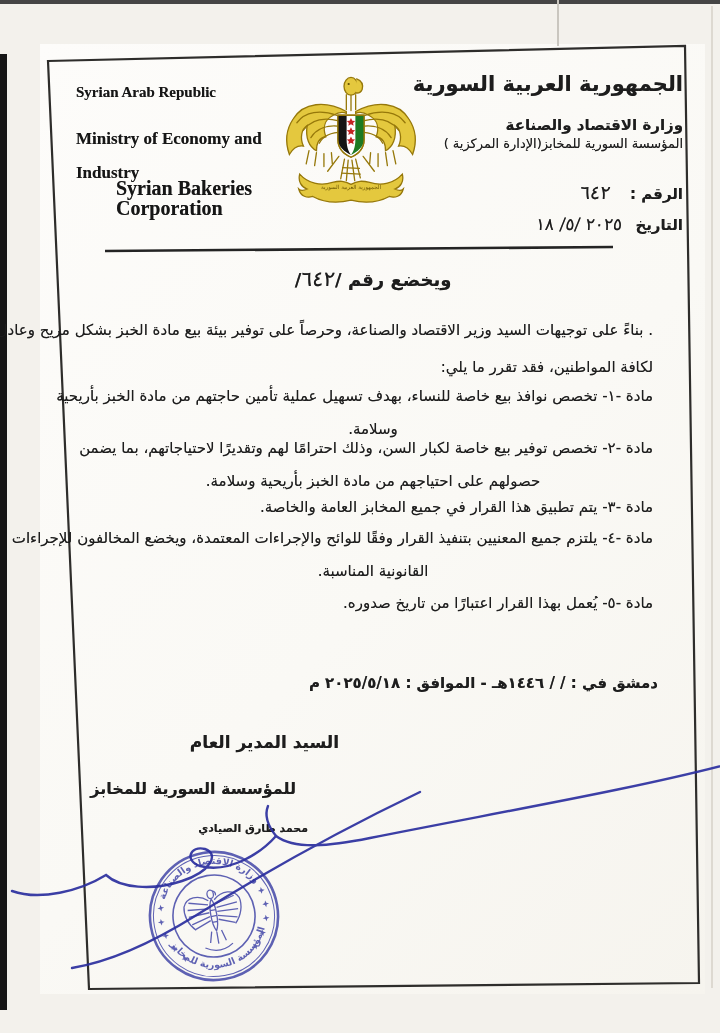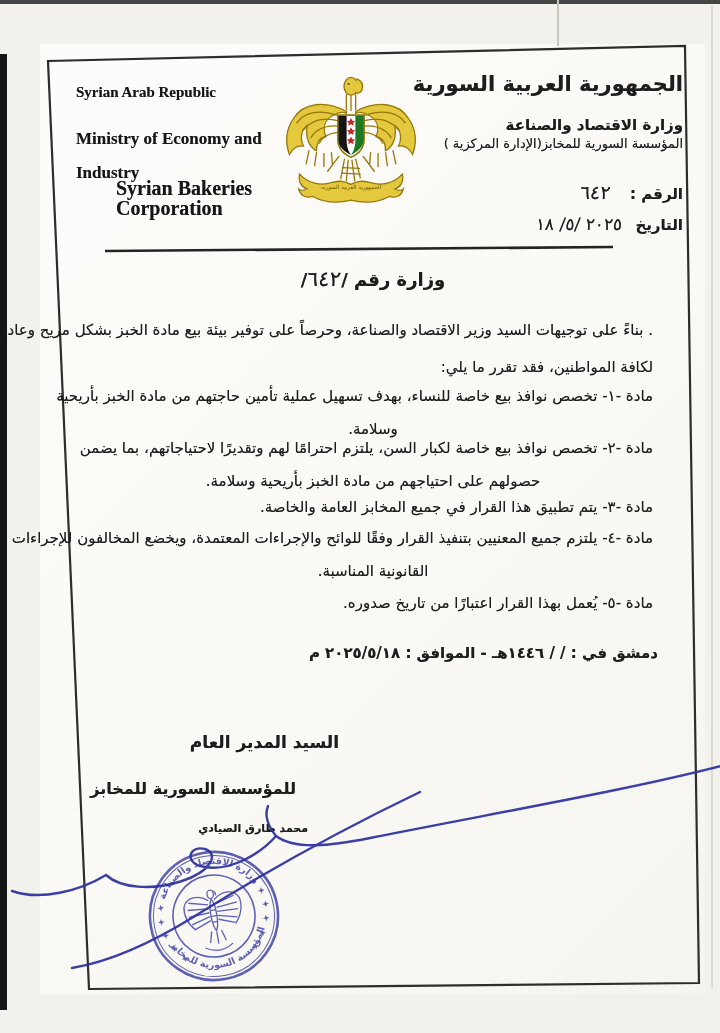--- a/index.html
+++ b/index.html
@@ -93,50 +93,50 @@
 <div class="abs ar line-txt" style="right:37px;top:181px;font-size:15px;font-weight:bold;">
   <span>الرقم :</span>
   <span class="hand" style="margin-right:14px;">٦٤٢</span>
 </div>
 <div class="abs ar line-txt" style="right:37px;top:214px;font-size:15px;font-weight:bold;">
   <span>التاريخ</span>
   <span class="hand" dir="ltr" style="font-size:17px;margin-right:8px;">٢٠٢٥ /٥/ ١٨</span>
 </div>
 
 <div class="abs ar line-txt" style="left:95px;top:267px;width:556px;text-align:center;font-size:18px;font-weight:bold;">
-  <span>وزارة رقم /</span><span class="hand" style="font-size:21px;">٦٤٢</span><span>/</span>
+  <span>ويخضع رقم /</span><span class="hand" style="font-size:21px;">٦٤٢</span><span>/</span>
 </div>
 
 <div class="abs ar line-txt body-txt right-line" style="top:321px;">. بناءً على توجيهات السيد وزير الاقتصاد والصناعة، وحرصاً على توفير بيئة بيع مادة الخبز بشكل مريح وعادل</div>
 <div class="abs ar line-txt body-txt right-line" style="top:358px;">لكافة المواطنين، فقد تقرر ما يلي:</div>
 
 <div class="abs ar line-txt body-txt right-line" style="top:387px;">
   <span>مادة -١-</span> <span>تخصص نوافذ بيع خاصة للنساء، بهدف تسهيل عملية تأمين حاجتهم من مادة الخبز بأريحية</span>
 </div>
 <div class="abs ar line-txt body-txt centered-line" style="top:420px;">وسلامة.</div>
 
 <div class="abs ar line-txt body-txt right-line" style="top:439px;">
-  <span>مادة -٢-</span> <span>تخصص نوافذ بيع خاصة لكبار السن، يلتزم احترامًا لهم وتقديرًا لاحتياجاتهم، بما يضمن</span>
+  <span>مادة -٢-</span> <span>تخصص توفير بيع خاصة لكبار السن، وذلك احترامًا لهم وتقديرًا لاحتياجاتهم، بما يضمن</span>
 </div>
 <div class="abs ar line-txt body-txt centered-line" style="top:472px;">حصولهم على احتياجهم من مادة الخبز بأريحية وسلامة.</div>
 
 <div class="abs ar line-txt body-txt right-line" style="top:498px;margin-left:17px;">
   <span>مادة -٣-</span> <span>يتم تطبيق هذا القرار في جميع المخابز العامة والخاصة.</span>
 </div>
 
 <div class="abs ar line-txt body-txt right-line" style="top:529px;">
   <span>مادة -٤-</span> <span>يلتزم جميع المعنيين بتنفيذ القرار وفقًا للوائح والإجراءات المعتمدة، ويخضع المخالفون للإجراءات</span>
 </div>
 <div class="abs ar line-txt body-txt centered-line" style="top:562px;">القانونية المناسبة.</div>
 
 <div class="abs ar line-txt body-txt right-line" style="top:594px;">
   <span>مادة -٥-</span> <span>يُعمل بهذا القرار اعتبارًا من تاريخ صدوره.</span>
 </div>
 
-<div class="abs ar line-txt" style="right:62px;top:644px;font-size:15px;font-weight:bold;">
+<div class="abs ar line-txt" style="right:62px;top:674px;font-size:15px;font-weight:bold;">
   <span>دمشق في : / / ١٤٤٦هـ - الموافق :</span>
   <span dir="ltr">٢٠٢٥/٥/١٨</span>
   <span>م</span>
 </div>
 
 <div class="abs ar line-txt sig-txt" style="right:381px;top:732px;font-size:17px;">السيد المدير العام</div>
 <div class="abs ar line-txt sig-txt" style="right:424px;top:779px;">للمؤسسة السورية للمخابز</div>
 <div class="abs ar line-txt sig-txt" style="right:412px;top:822px;font-size:11px;">محمد طارق الصيادي</div>
 
 <svg class="overlay" style="left:132px;top:830px;" width="175" height="180" viewBox="0 0 175 180" xmlns="http://www.w3.org/2000/svg" xmlns:xlink="http://www.w3.org/1999/xlink">

